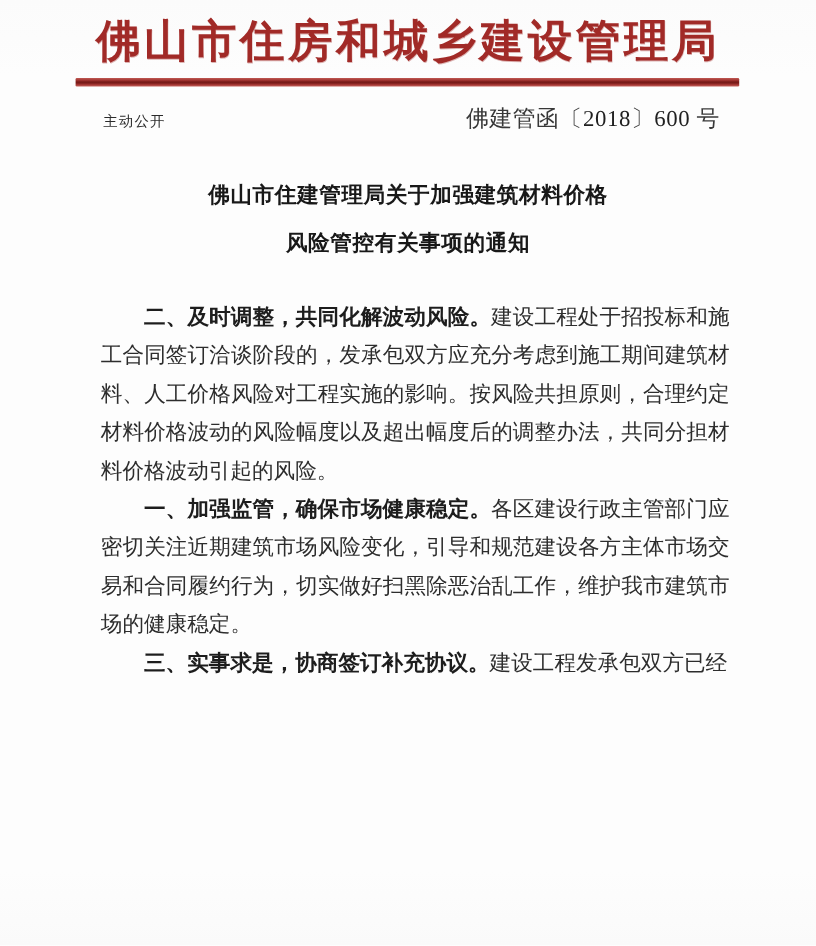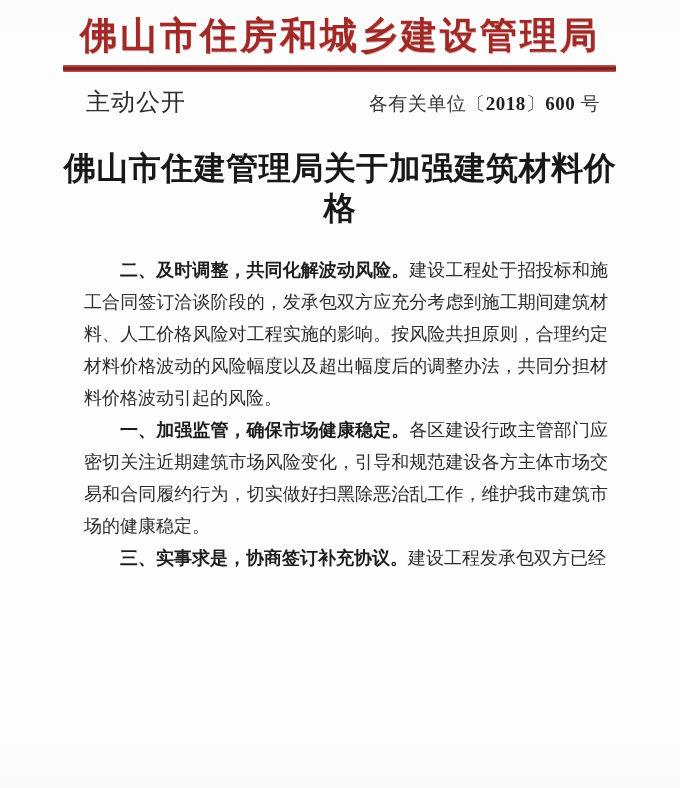--- a/index.html
+++ b/index.html
@@ -37,36 +37,36 @@
 
   
   .meta-row {
     display: flex;
     justify-content: space-between;
     align-items: baseline;
     margin: 14px 80px 0 86px;
   }
   .disclosure {
     font-family: "Liberation Sans", "DejaVu Sans", sans-serif;
-    font-size: 24px;
+    font-size: 12px;
     letter-spacing: 1px;
     color: #2b2b2b;
   }
   .doc-number {
     font-size: 19px;
     letter-spacing: 0.5px;
     color: #383838;
   }
-  .doc-number .b { font-weight: 700; color: #1f1f1f; }
+  .doc-number .b { font-weight: 400; color: #1f1f1f; }
 
   
   .title {
     margin: 30px 60px 0;
     text-align: center;
-    font-size: 32px;
+    font-size: 18px;
     line-height: 40px;
     font-weight: 700;
     letter-spacing: 0.5px;
     color: #181818;
   }
   .title-line { display: block; }
 
   
   .body-text {
     margin: 26px 72px 0 84px;
@@ -84,25 +84,26 @@
 
 <div class="page">
 
   <div class="header">
     <div class="agency">佛山市住房和城乡建设管理局</div>
     <div class="rule"></div>
   </div>
 
   <div class="meta-row">
     <span class="disclosure">主动公开</span>
-    <span class="doc-number"><span>各有关单位〔</span><span class="b">2018</span><span>〕</span><span class="b">600</span><span> 号</span></span>
+    <span class="doc-number"><span>佛建管函〔</span><span class="b">2018</span><span>〕</span><span class="b">600</span><span> 号</span></span>
   </div>
 
   <h1 class="title">
     <span class="title-line">佛山市住建管理局关于加强建筑材料价格</span>
+    <span class="title-line">风险管控有关事项的通知</span>
   </h1>
 
   <div class="body-text">
       <p class="para indent"><span class="b">二、及时调整，共同化解波动风险。</span><span>建设工程处于招投标和施工合同签订洽谈阶段的，发承包双方应充分考虑到施工期间建筑材料、人工价格风险对工程实施的影响。按风险共担原则，合理约定材料价格波动的风险幅度以及超出幅度后的调整办法，共同分担材料价格波动引起的风险。</span></p>
       <p class="para indent"><span class="b">一、加强监管，确保市场健康稳定。</span><span>各区建设行政主管部门应密切关注近期建筑市场风险变化，引导和规范建设各方主体市场交易和合同履约行为，切实做好扫黑除恶治乱工作，维护我市建筑市场的健康稳定。</span></p>
       <p class="para indent"><span class="b">三、实事求是，协商签订补充协议。</span><span>建设工程发承包双方已经</span></p>
     </div>
 
 </div>
 

